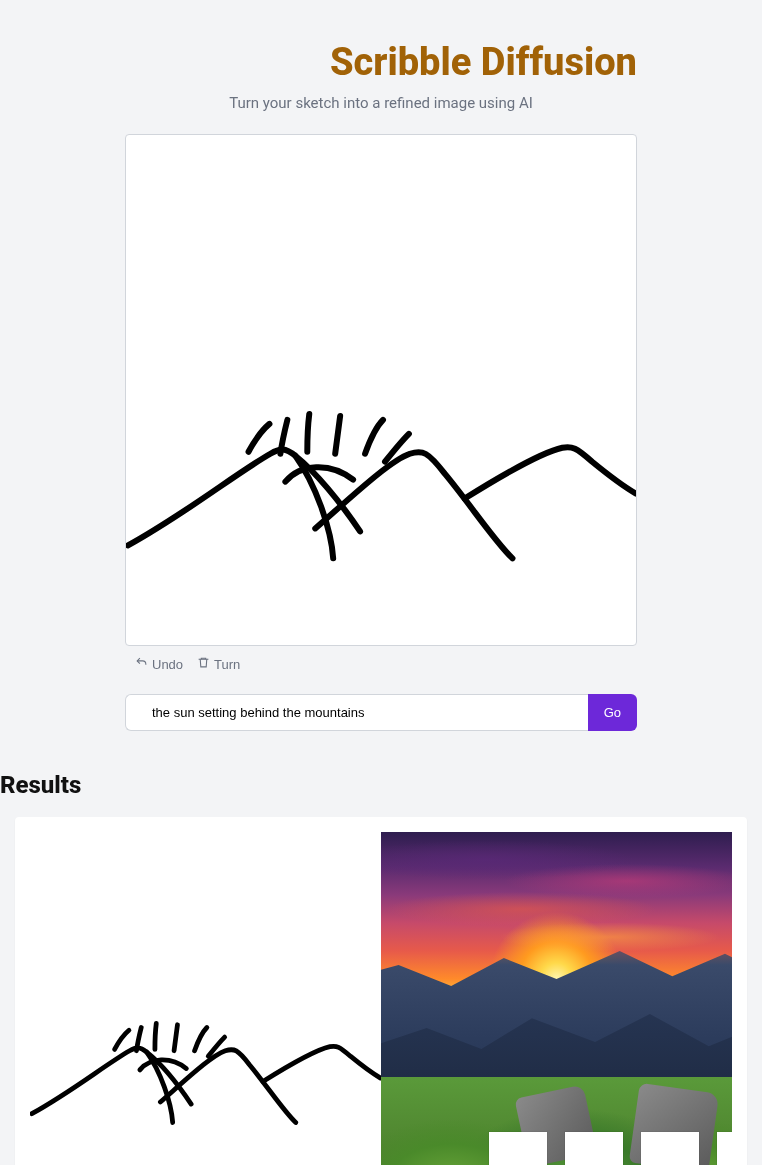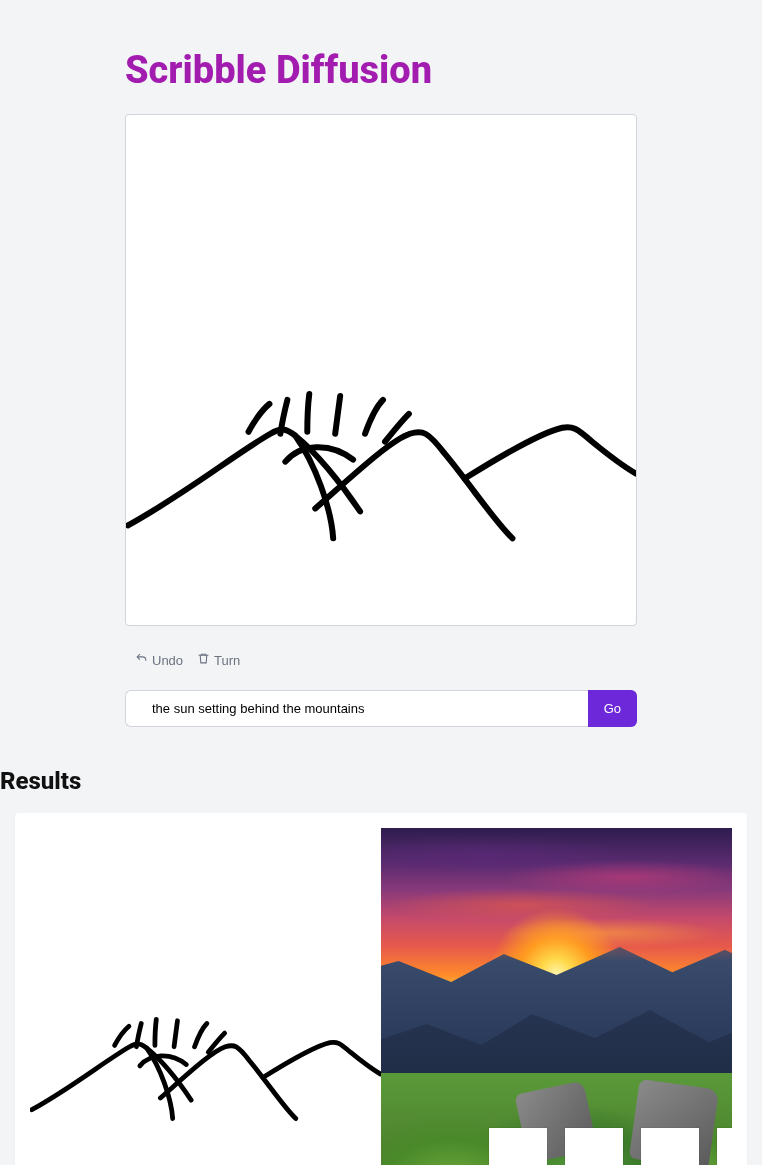--- a/index.html
+++ b/index.html
@@ -10,23 +10,23 @@
       min-height: 1165px;
       padding: 20px 0 0 0;
     }
     .container {
       max-width: 512px;
       margin: 0 auto;
     }
     .title {
       font-size: 38px;
       font-weight: 800;
-      text-align: left;
-      color: #a21caf;
-      margin-top: 28px;
+      text-align: right;
+      color: #a16207;
+      margin-top: 20px;
     }
     .subtitle {
       text-align: center;
       color: #6b7280;
       font-size: 15px;
       margin-top: 10px;
     }
     .canvas-box {
       background: #fff;
       border: 1px solid #d1d5db;
@@ -34,21 +34,21 @@
       width: 512px;
       height: 512px;
       margin: 22px auto 0 auto;
       position: relative;
       overflow: hidden;
     }
     .canvas-box svg { width: 100%; height: 100%; display: block; }
     .controls {
       display: flex;
       gap: 14px;
-      margin: 26px 0 0 10px;
+      margin: 10px 0 0 10px;
     }
     .ctrl-btn {
       background: none;
       border: none;
       color: #6b7280;
       font-size: 13px;
       cursor: pointer;
       display: flex;
       align-items: center;
       gap: 4px;
@@ -157,20 +157,21 @@
       width: 58px; height: 50px; background: #fff;
       box-shadow: 0 0 0 1px rgba(0,0,0,0.05);
     }
     .thumb.partial { width: 20px; }
   </style>
 </head>
 <body>
 
 <div class="container">
   <h1 class="title">Scribble Diffusion</h1>
+  <p class="subtitle">Turn your sketch into a refined image using AI</p>
 
   <div class="canvas-box">
     <svg viewBox="0 0 512 512">
       <g fill="none" stroke="#000" stroke-width="6" stroke-linecap="round" stroke-linejoin="round">
 
         <path d="M 2 412 C 60 380, 110 340, 145 320 C 155 314, 160 314, 170 322 C 190 338, 215 368, 235 398"></path>
 
         <path d="M 170 322 C 190 350, 206 395, 208 425"></path>
 
         <path d="M 190 395 C 230 360, 265 327, 285 320 C 298 316, 303 318, 320 340 C 345 370, 370 408, 388 425"></path>

